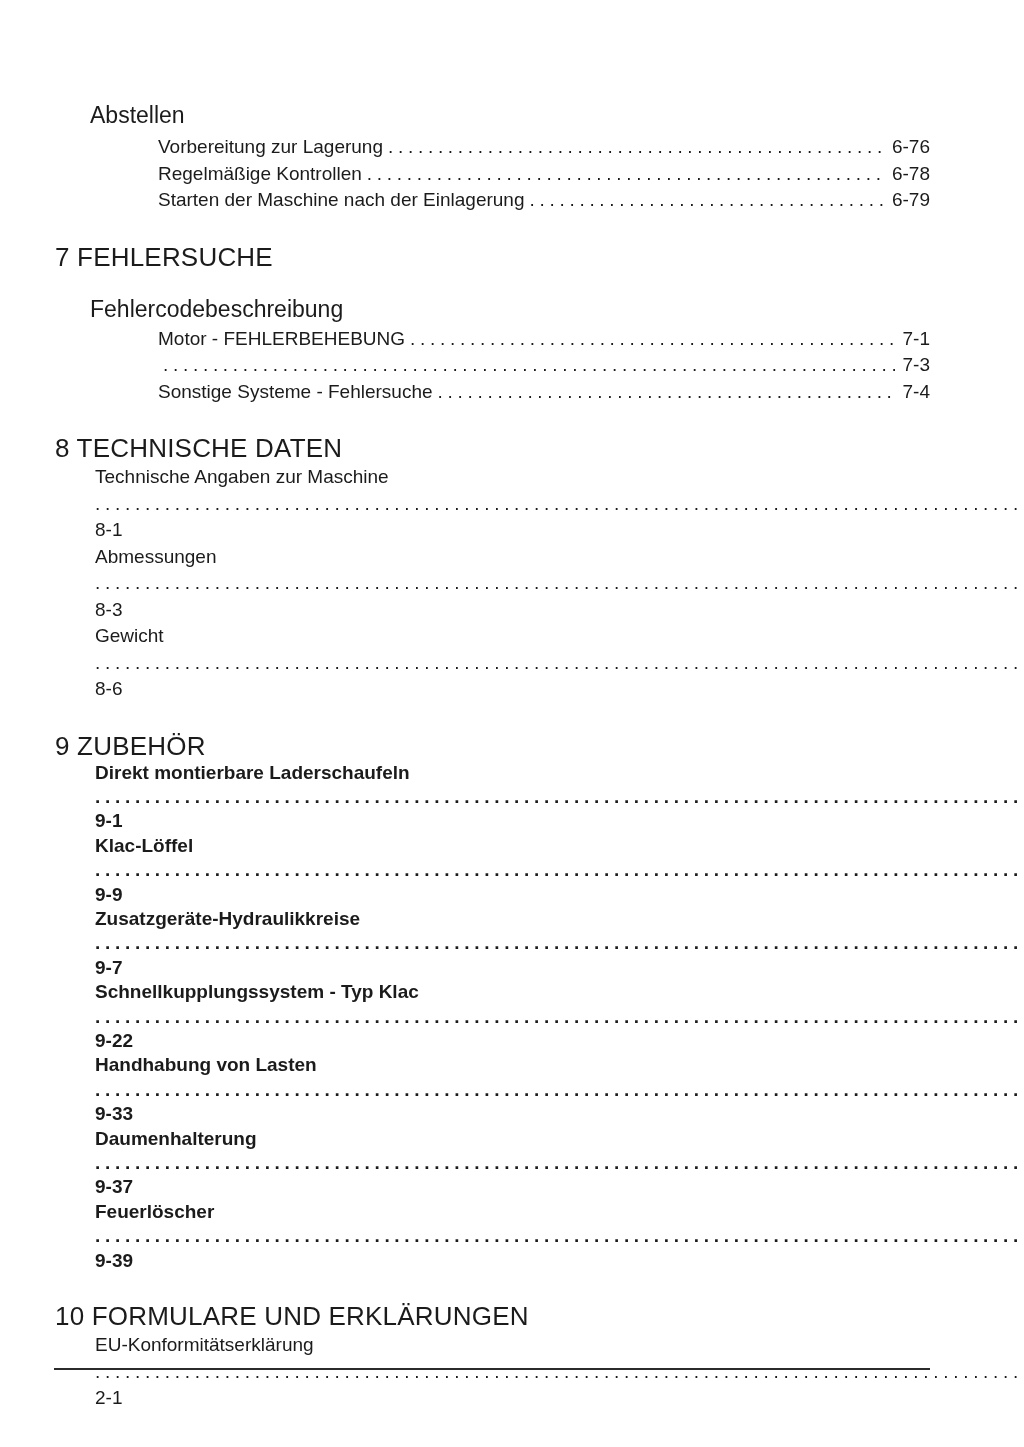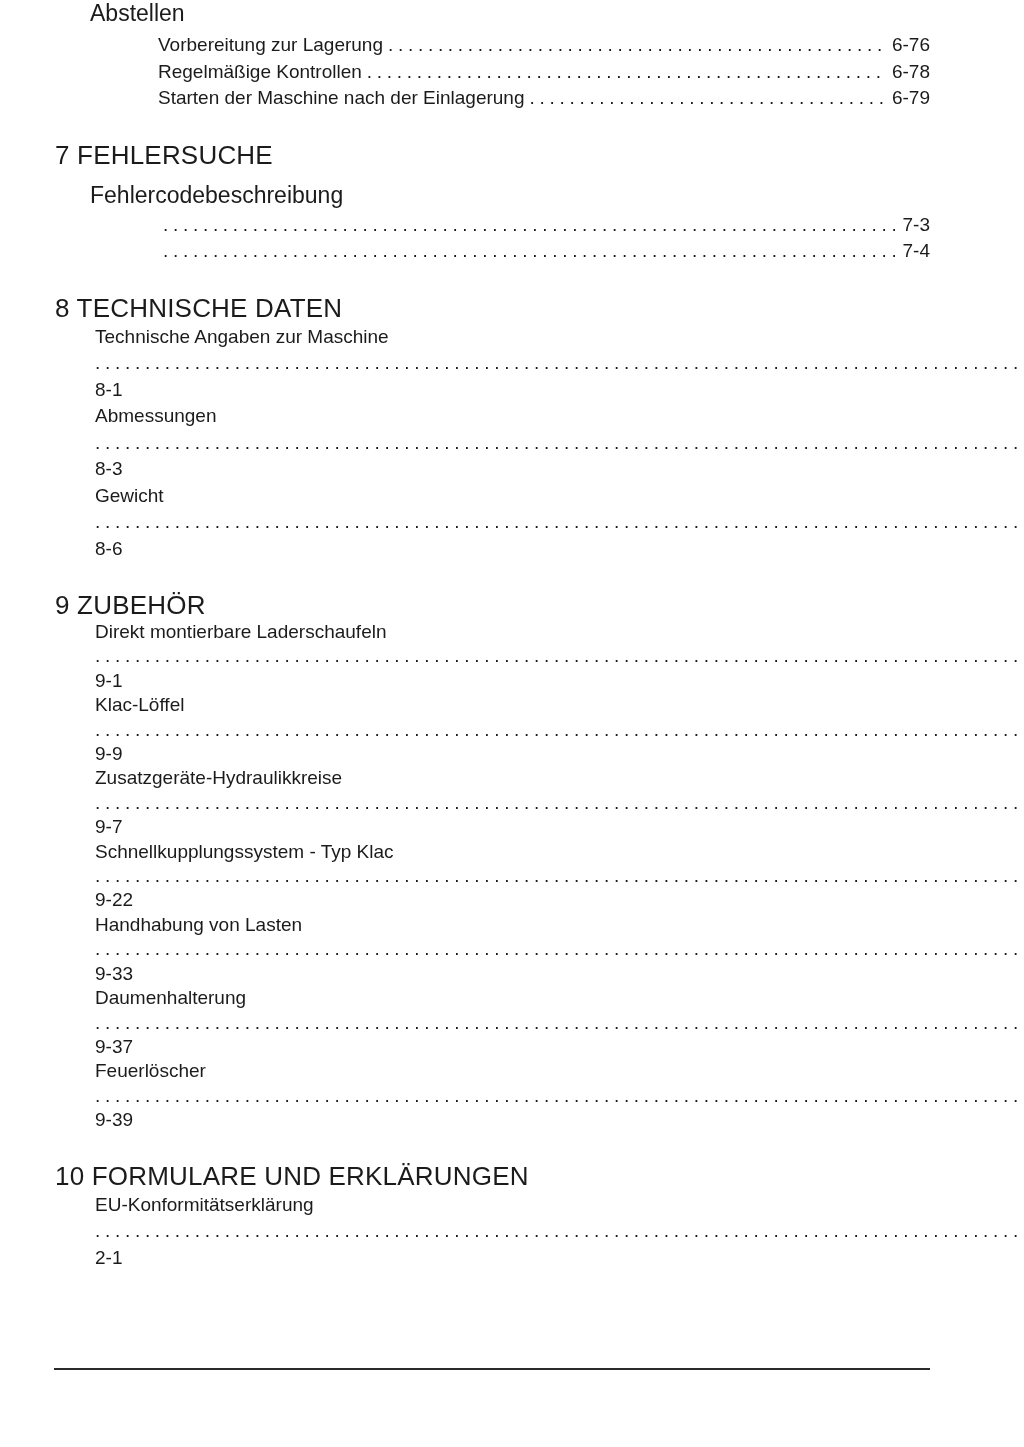--- a/index.html
+++ b/index.html
@@ -53,28 +53,28 @@
     overflow: hidden;
     white-space: nowrap;
     margin: 0 8px 0 5px;
   }
   .dots::after {
     content: "................................................................................................................................................................................................................";
     letter-spacing: 4.7px;
   }
   .pg { white-space: nowrap; }
 
-  .sec-abstellen { }
+  .sec-abstellen { padding-top: 102px; }
   .sec-abstellen h3 { margin-bottom: 5px; }
   .sec-7 { margin-top: 28px; }
-  .sec-7 h3 { margin-top: 12px; margin-bottom: 3px; }
+  .sec-7 h3 { margin-top: 24px; margin-bottom: 3px; }
   .sec-8 { margin-top: 28px; }
   .sec-8 .entries { margin-top: 1px; }
   .sec-9 { margin-top: 28px; }
-  .sec-9 .row { line-height: 24.4px; }
+  .sec-9 .row { line-height: 24.4px; font-weight: bold; }
   .sec-10 { margin-top: 28px; }
   .sec-10 .entries { margin-top: 1px; }
 
   .footer-rule {
     position: absolute;
     left: 54px;
     top: 1368px;
     width: 876px;
     height: 2px;
     background: #2b2b2b;
@@ -105,24 +105,30 @@
           <span class="pg">6-79</span>
         </div>
       </div>
     </section>
 
     <section class="sec-7">
       <h2 class="chapter">7 FEHLERSUCHE</h2>
       <h3 class="sub">Fehlercodebeschreibung</h3>
       <div class="entries">
         <div class="row lvl3">
+          <span class="lbl">Motor - FEHLERBEHEBUNG</span>
+          <span class="dots"></span>
+          <span class="pg">7-1</span>
+        </div>
+        <div class="row lvl3">
           <span class="dots"></span>
           <span class="pg">7-3</span>
         </div>
         <div class="row lvl3">
+          <span class="lbl">Sonstige Systeme - Fehlersuche</span>
           <span class="dots"></span>
           <span class="pg">7-4</span>
         </div>
       </div>
     </section>
 
     <section class="sec-8">
       <h2 class="chapter">8 TECHNISCHE DATEN</h2>
       <div class="entries">
         <div class="row lvl2">

